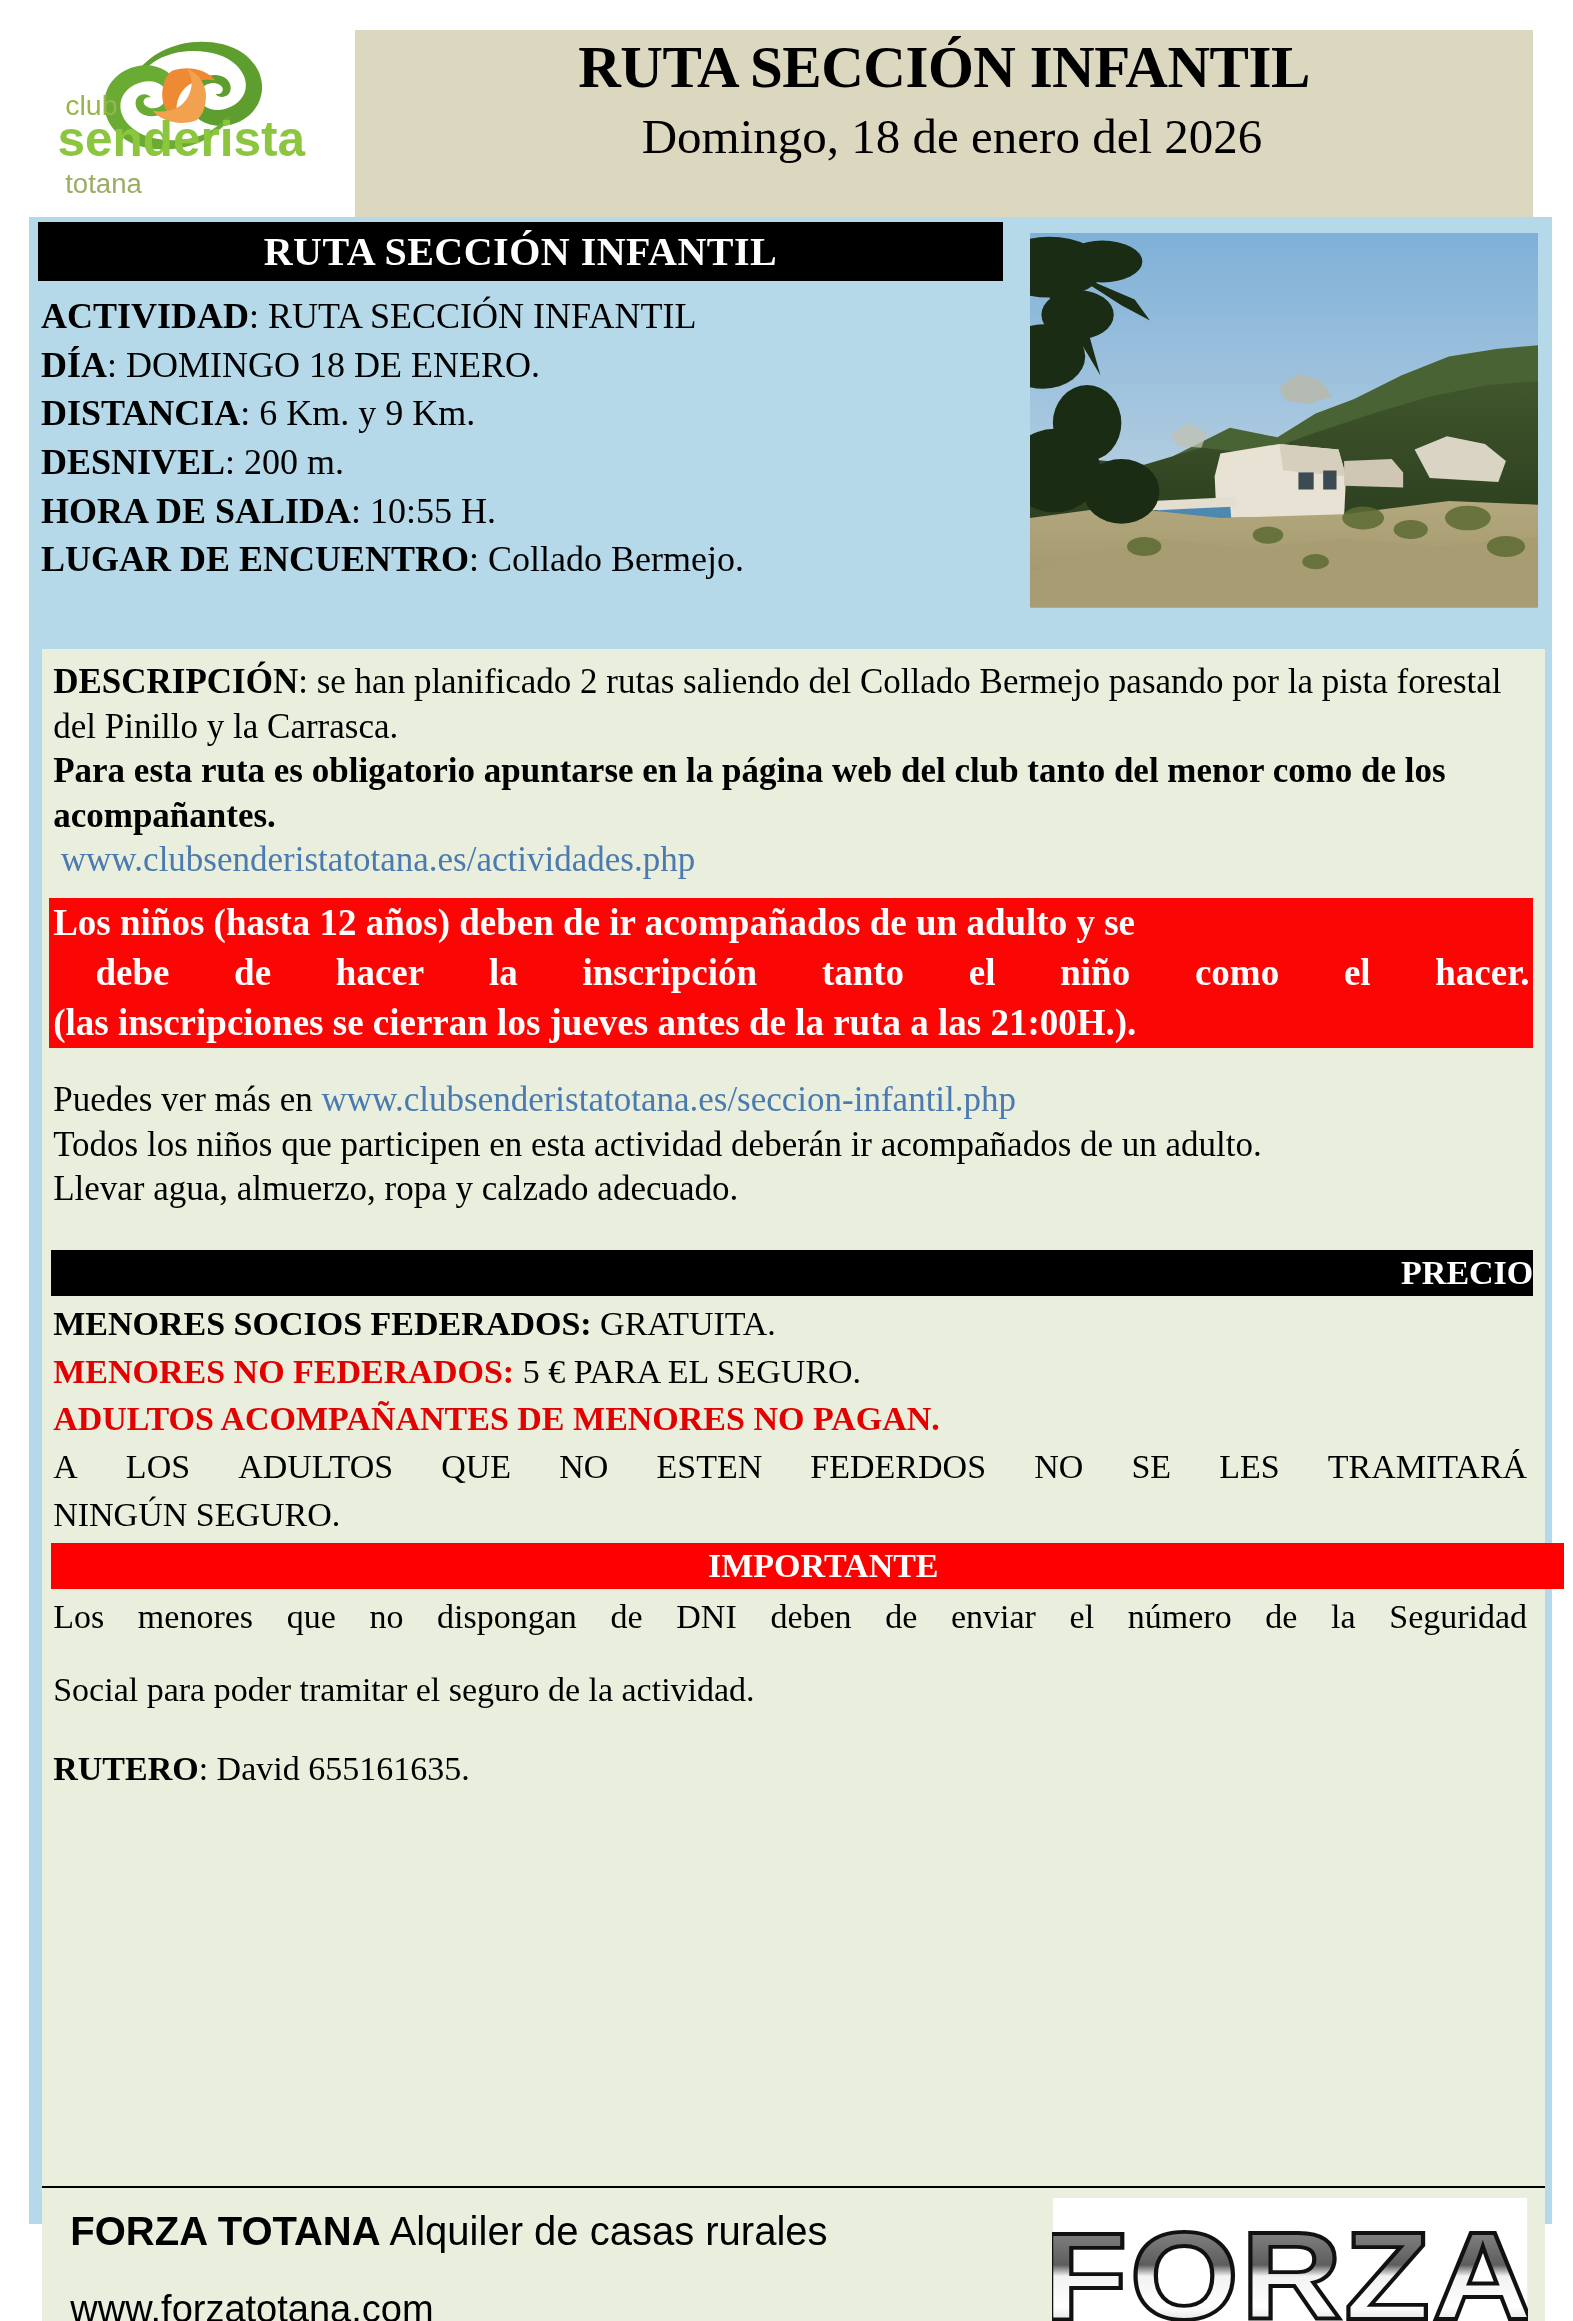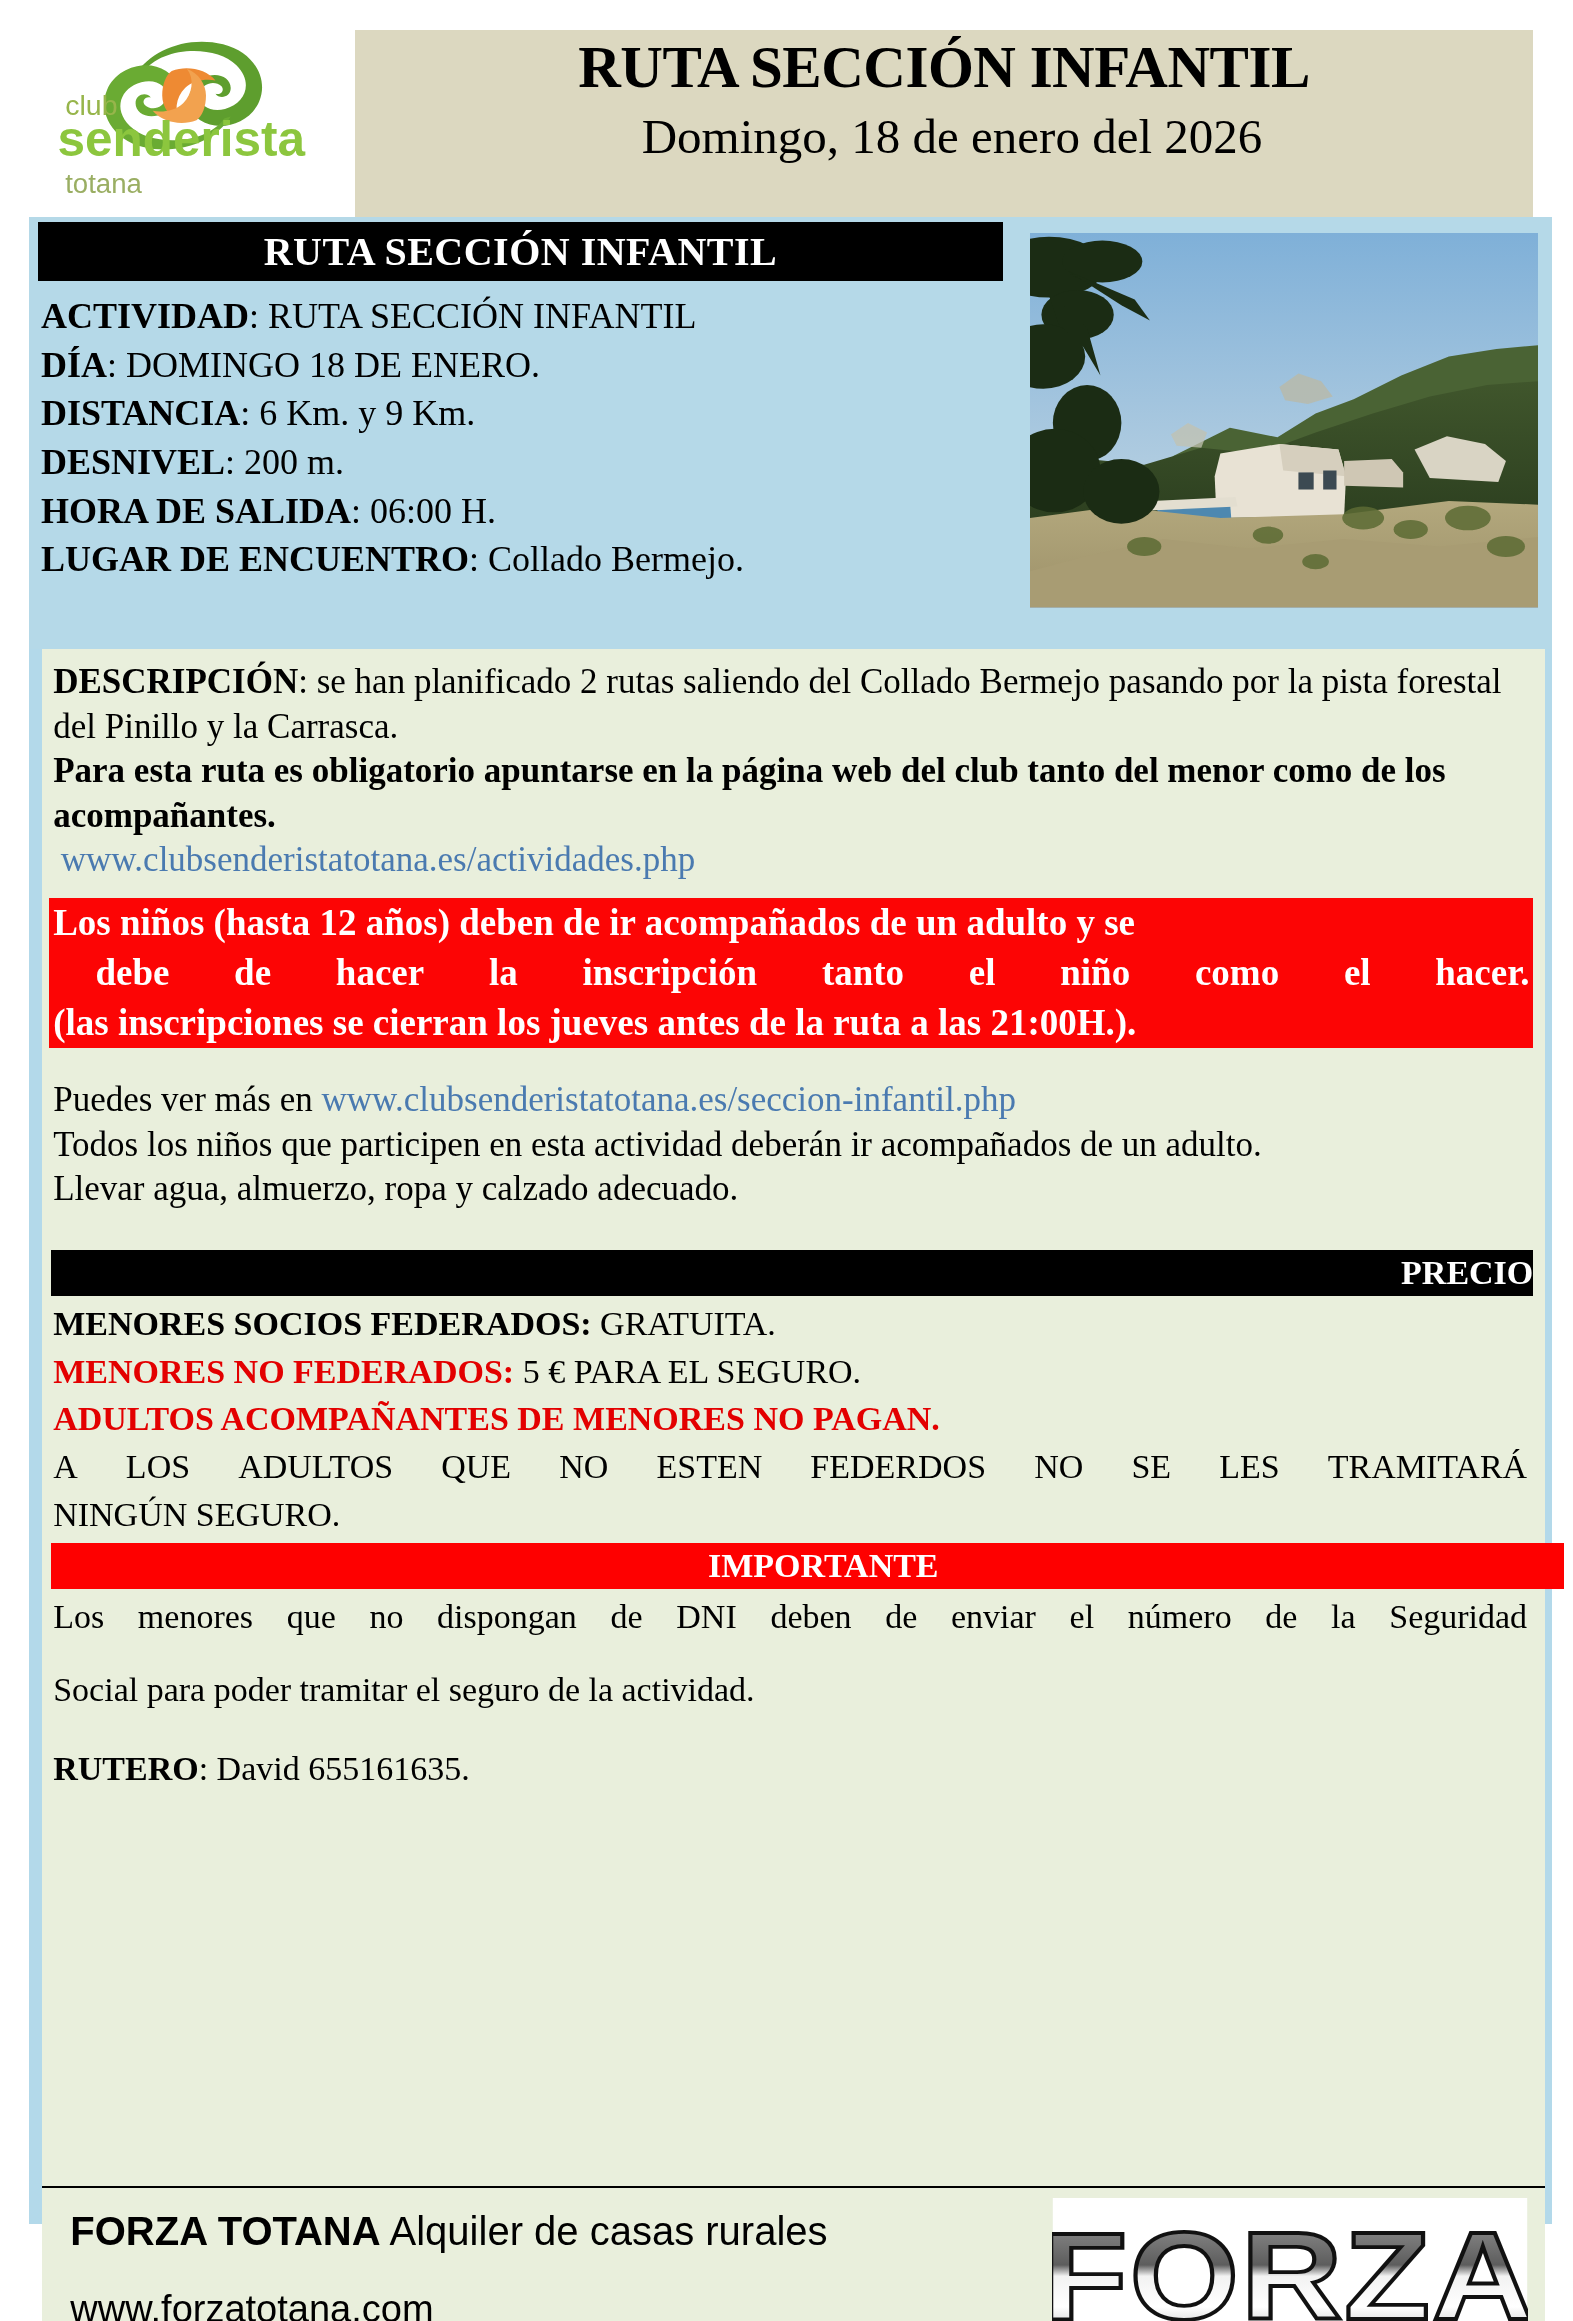--- a/index.html
+++ b/index.html
@@ -257,21 +257,21 @@
 <div class="page-frame">
 
   <div class="blue-block">
     <div class="black-title-bar">RUTA  SECCIÓN INFANTIL</div>
 
     <div class="info-list">
       <div class="info-line"><b>ACTIVIDAD</b>: <span>RUTA SECCIÓN INFANTIL</span></div>
       <div class="info-line"><b>DÍA</b>: <span>DOMINGO 18  DE ENERO.</span></div>
       <div class="info-line"><b>DISTANCIA</b>: <span>6 Km. y  9 Km.</span></div>
       <div class="info-line"><b>DESNIVEL</b>: <span>200 m.</span></div>
-      <div class="info-line"><b>HORA DE SALIDA</b>: <span>06:00 H.</span></div>
+      <div class="info-line"><b>HORA DE SALIDA</b>: <span>10:55 H.</span></div>
       <div class="info-line"><b>LUGAR DE ENCUENTRO</b>: <span>Collado Bermejo.</span></div>
     </div>
 
     <div class="photo">
       <div class="photo-inner">
         <svg width="100%" height="100%" viewBox="0 0 534 394" preserveAspectRatio="none" xmlns="http://www.w3.org/2000/svg">
           <defs>
             <linearGradient id="sky" x1="0" y1="0" x2="0" y2="1">
               <stop offset="0%" stop-color="#7fb0d8"></stop>
               <stop offset="60%" stop-color="#aecbe0"></stop>

